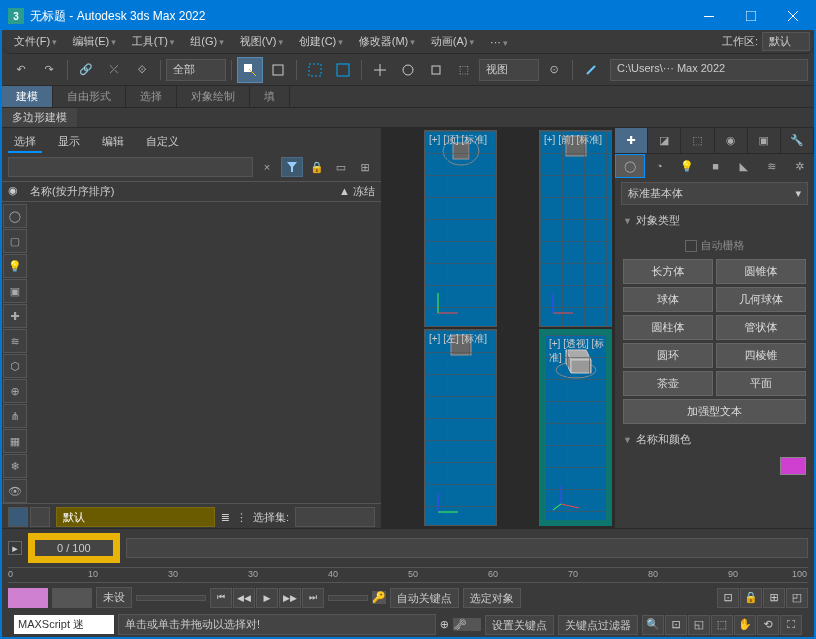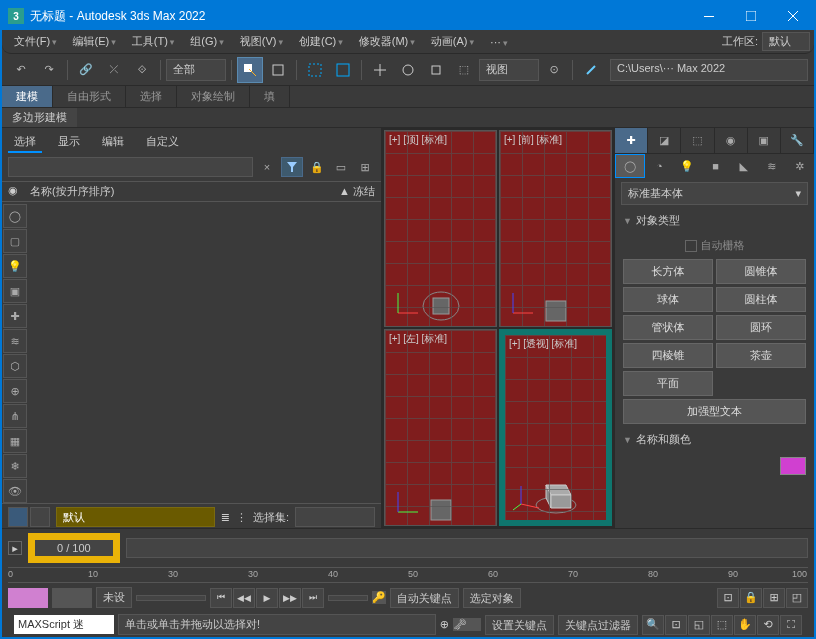--- a/index.html
+++ b/index.html
@@ -40,21 +40,21 @@
 .scene-head .hcol2 { flex: 1; color: #ccc; }
 .scene-head .hcol3 { width: 60px; color: #ccc; text-align: right; }
 .tool-strip { width: 26px; background: #3a3a3a; display: flex; flex-direction: column; align-items: center; padding-top: 2px; gap: 1px; }
 .tool-strip .tsbtn { width: 24px; height: 24px; display: flex; align-items: center; justify-content: center; color: #aaa; border: 1px solid #555; background: #404040; }
 .scene-body { flex: 1; display: flex; }
 .scene-list { flex: 1; background: #3a3a3a; }
 .scene-bottom { display: flex; padding: 3px 6px; gap: 6px; align-items: center; border-top: 1px solid #555; }
 .layerdrop { flex: 1; background: #6a5a00; border: 1px solid #7a6a10; color: #fff; padding: 2px 6px; height: 20px; }
 .selset { width: 80px; background: #444; border: 1px solid #555; padding: 2px 6px; height: 20px; }
 .viewports { flex: 1; display: grid; grid-template-columns: 1fr 1fr; grid-template-rows: 1fr 1fr; gap: 2px; background: #2a2a2a; padding: 2px; }
-.vp { background: #7f1d1d; border: 1px solid #555; position: relative; display: flex; align-items: flex-end; justify-content: center; overflow: hidden; }
+.vp { background: #0369a1; border: 1px solid #555; position: relative; display: flex; align-items: flex-start; justify-content: center; overflow: hidden; margin-left: 40px; }
 .vp.active { border: 6px solid #0f766e; }
 .vp .vplabel { position: absolute; top: 2px; left: 4px; color: #ccc; font-size: 10px; }
 .vp .grid-bg { position: absolute; inset: 0; background-image: linear-gradient(#555 1px, transparent 1px), linear-gradient(90deg, #555 1px, transparent 1px); background-size: 22px 22px; opacity: 0.6; }
 .vp .axis { position: absolute; bottom: 8px; left: 8px; width: 30px; height: 30px; }
 .cmdpanel { width: 200px; background: #3a3a3a; border-left: 1px solid #2a2a2a; display: flex; flex-direction: column; }
 .cmd-tabs { display: flex; background: #3a3a3a; border-bottom: 1px solid #2a2a2a; height: 26px; }
 .cmd-tabs .ctab { flex: 1; display: flex; align-items: center; justify-content: center; color: #aaa; border-right: 1px solid #2a2a2a; }
 .cmd-tabs .ctab.active { background: #4a6a8a; color: #fff; }
 .cmd-sub { display: flex; background: #3a3a3a; height: 24px; }
 .cmd-sub .cstab { flex: 1; display: flex; align-items: center; justify-content: center; color: #aaa; }
@@ -342,20 +342,21 @@
       </div>
       <div class="rollout-body">
         <div class="autogrid">
           <div class="chk"></div>
             <span>自动栅格</span>
         </div>
         <div class="btngrid">
           <div class="objbtn">长方体</div>
           <div class="objbtn">圆锥体</div>
           <div class="objbtn">球体</div>
+          <div class="objbtn">几何球体</div>
           <div class="objbtn">圆柱体</div>
           <div class="objbtn">管状体</div>
           <div class="objbtn">圆环</div>
           <div class="objbtn">四棱锥</div>
           <div class="objbtn">茶壶</div>
           <div class="objbtn">平面</div>
           <div class="objbtn wide">加强型文本</div>
         </div>
       </div>
       <div class="rollout-head">

